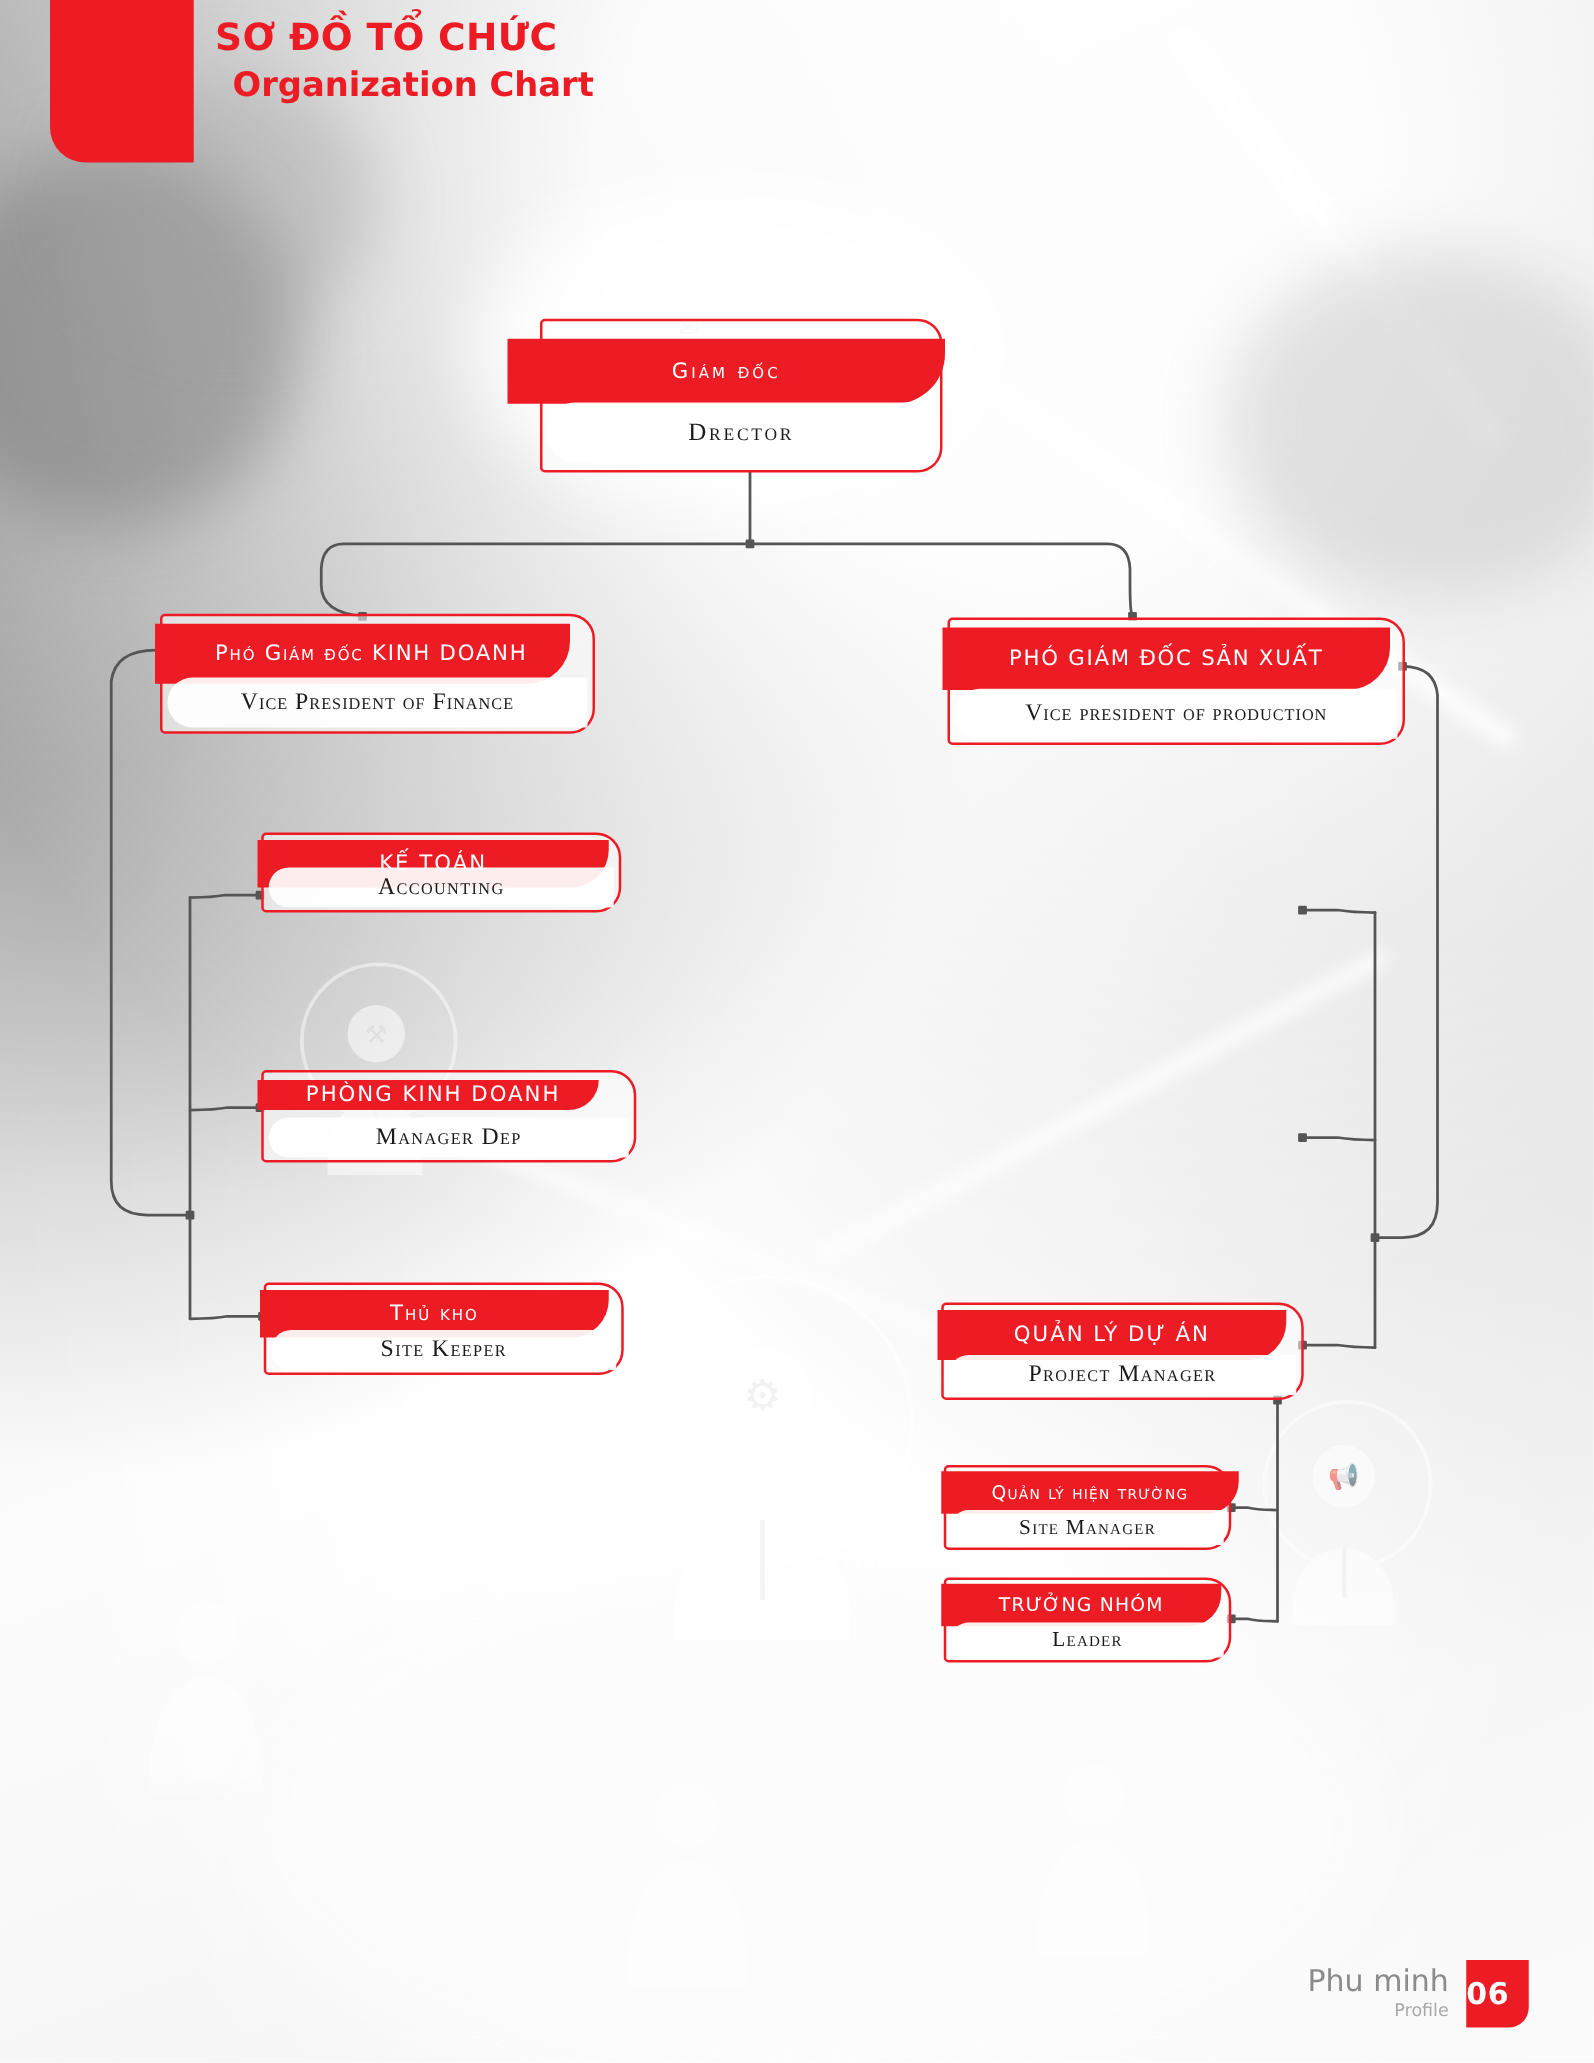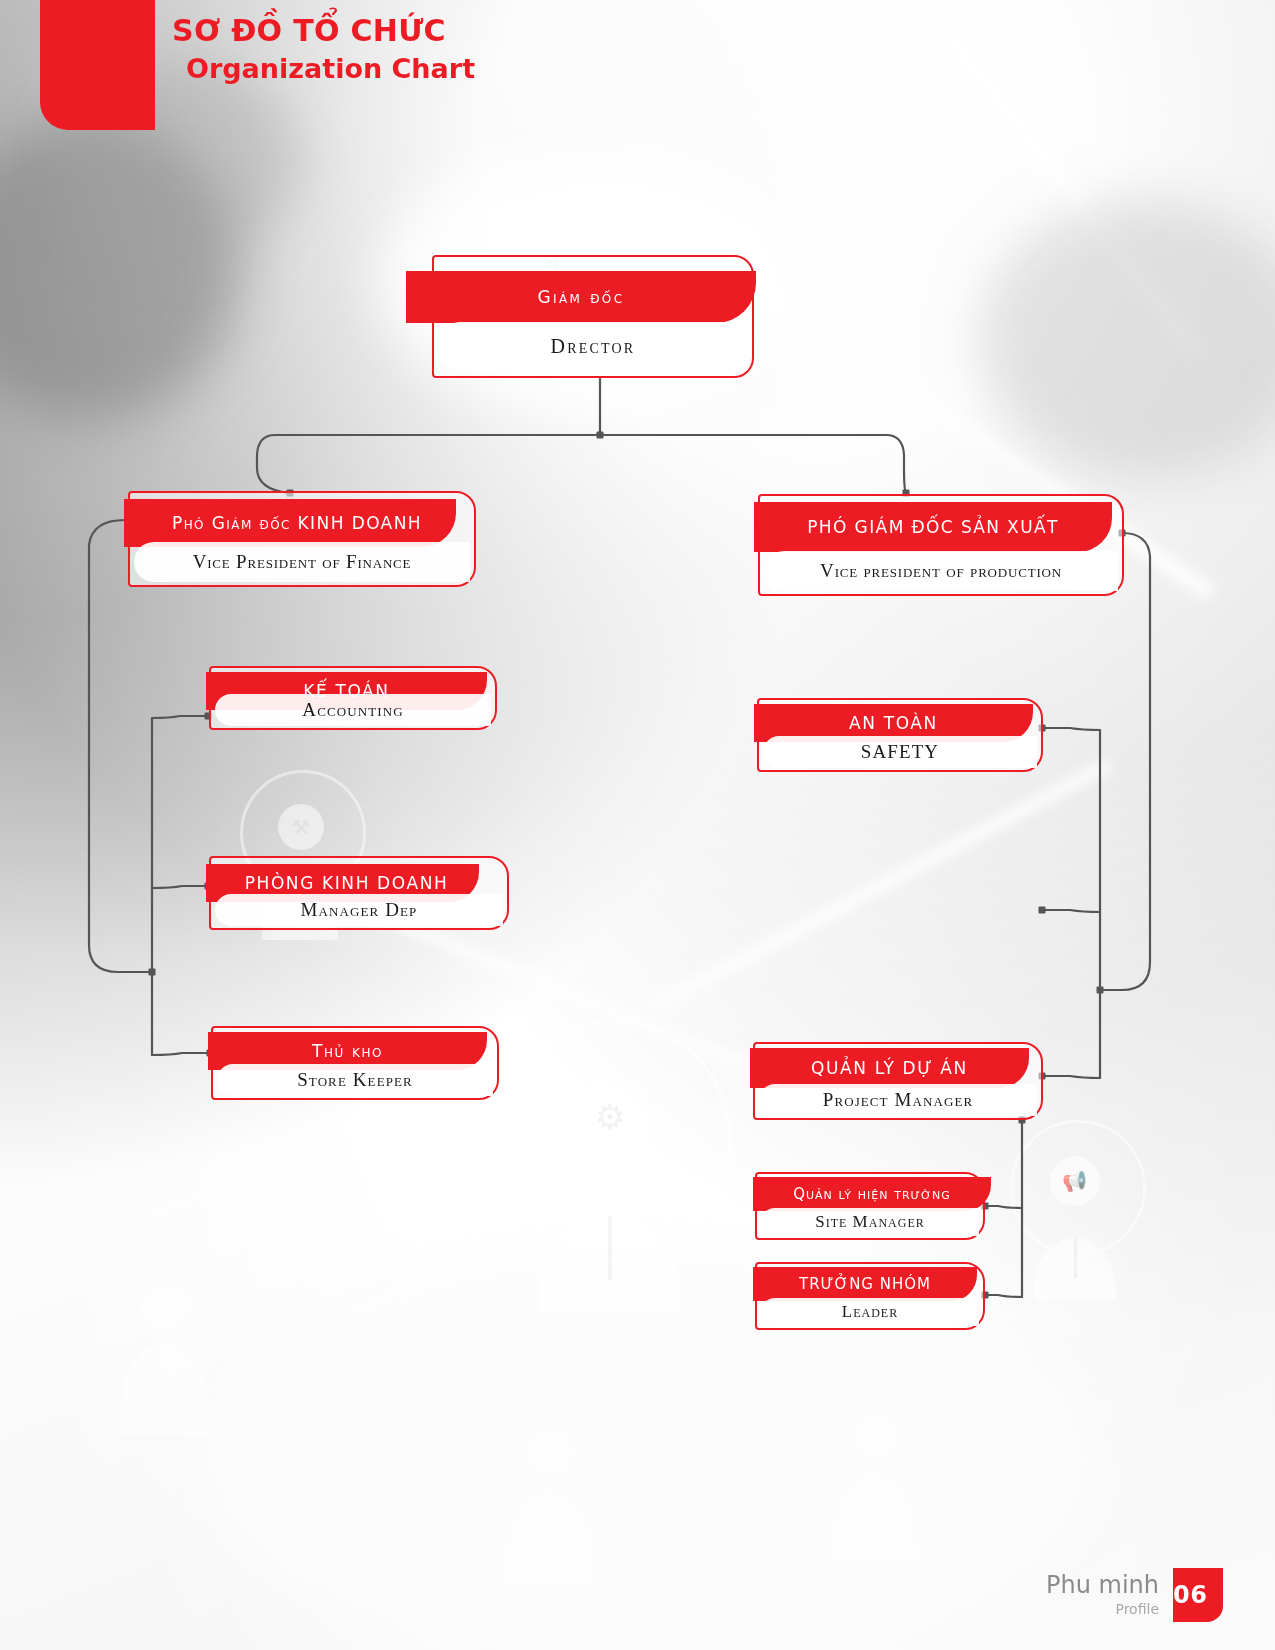--- a/index.html
+++ b/index.html
@@ -290,47 +290,38 @@
       <div class="banner" style="left:-3px;right:10px;top:6px;height:38px;border-radius:0 0 30px 0;">
         <span>KẾ TOÁN</span>
       </div>
       <div class="sub" style="height:32px;bottom:4px;">
         <span>Accounting</span>
       </div>
     </div>
 
     <div class="node" style="left:209px;top:856px;width:300px;height:74px;">
       <div class="shell"></div>
-      <div class="banner" style="left:-3px;right:30px;top:8px;height:38px;border-radius:0 0 30px 0;">
+      <div class="banner" style="left:-3px;right:30px;top:8px;height:24px;border-radius:0 0 30px 0;">
         <span style="margin-left:8px;">PHÒNG KINH DOANH</span>
       </div>
       <div class="sub" style="height:32px;bottom:4px;">
         <span>Manager Dep</span>
       </div>
     </div>
 
     <div class="node" style="left:211px;top:1026px;width:288px;height:74px;">
       <div class="shell"></div>
       <div class="banner" style="left:-3px;right:12px;top:6px;height:38px;border-radius:0 0 30px 0;">
         <span>Thủ kho</span>
       </div>
       <div class="sub" style="height:32px;bottom:4px;">
-        <span>Store Keeper</span>
-      </div>
-    </div>
-
-    <div class="node" style="left:757px;top:698px;width:286px;height:74px;">
-      <div class="shell"></div>
-      <div class="banner" style="left:-3px;right:10px;top:6px;height:38px;border-radius:0 0 30px 0;">
-        <span>AN TOÀN</span>
-      </div>
-      <div class="sub" style="height:32px;bottom:4px;">
-        <span>SAFETY</span>
-      </div>
-    </div>
+        <span>Site Keeper</span>
+      </div>
+    </div>
+
 
 
     <div class="node" style="left:753px;top:1042px;width:290px;height:78px;">
       <div class="shell"></div>
       <div class="banner" style="left:-3px;right:14px;top:6px;height:40px;border-radius:0 0 30px 0;">
         <span>QUẢN LÝ DỰ ÁN</span>
       </div>
       <div class="sub" style="height:32px;bottom:4px;">
         <span>Project Manager</span>
       </div>

